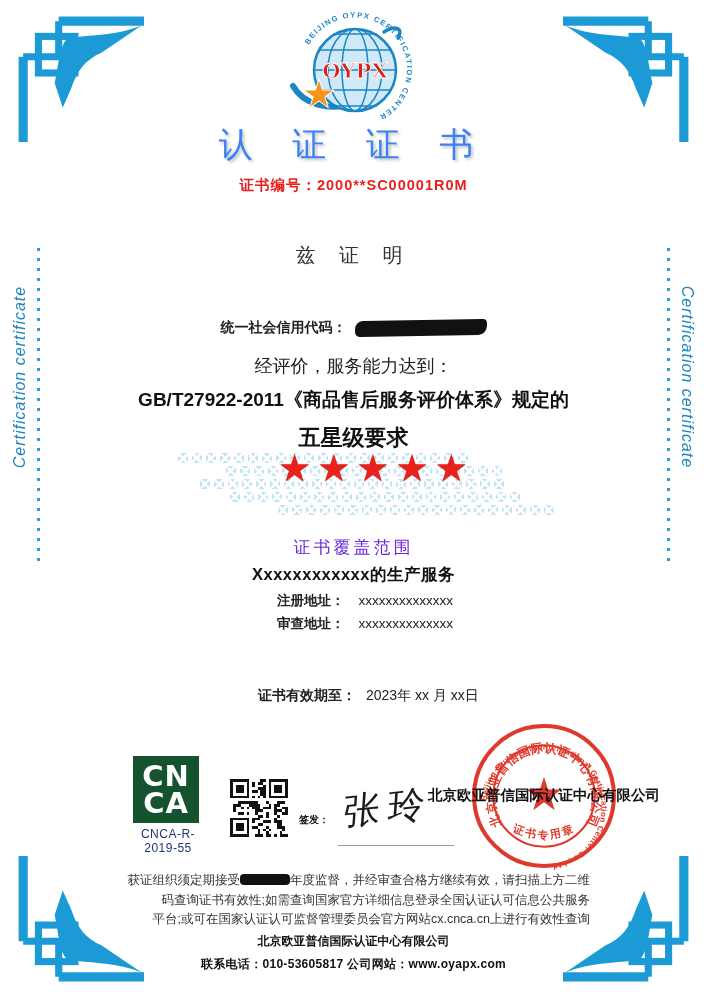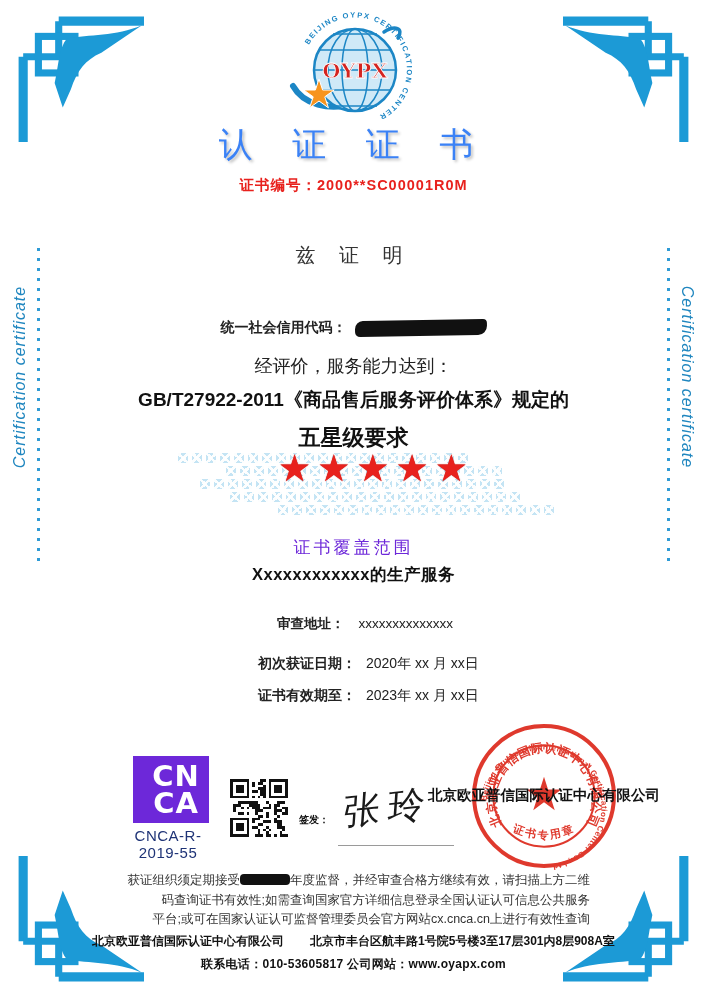--- a/index.html
+++ b/index.html
@@ -53,24 +53,24 @@
   #scope-title{top:536px;font-size:17px;letter-spacing:3px;color:#6d28d9;}
   #scope-text{top:564px;font-size:16.5px;font-weight:700;color:#111;letter-spacing:.5px;}
   .addr-row{left:277px;font-size:13.5px;color:#222;}
   .addr-row b{font-weight:700;margin-right:14px;}
   #reg-addr{top:592px;} #audit-addr{top:615px;}
   .date-row{left:258px;font-size:14px;color:#222;}
   .date-row b{font-weight:700;margin-right:10px;}
   #first-date{top:655px;} #valid-date{top:687px;}
 
   
-  #cnca{left:133px;top:756px;width:66px;height:67px;background:#6d28d9;color:#fff;
+  #cnca{left:133px;top:756px;width:66px;height:67px;background:#14532d;color:#fff;
         display:flex;flex-direction:column;justify-content:center;align-items:center;
-        font-weight:700;font-size:29px;line-height:.93;letter-spacing:1px;font-family:"DejaVu Sans",sans-serif;padding-left:10px;}
-  #cnca-code{left:128px;top:827px;width:80px;text-align:center;font-size:15px;color:#1e3376;letter-spacing:.5px;}
+        font-weight:700;font-size:29px;line-height:.93;letter-spacing:1px;font-family:"DejaVu Sans",sans-serif;}
+  #cnca-code{left:128px;top:827px;width:80px;text-align:center;font-size:12px;color:#1e3376;letter-spacing:.5px;}
   #qr{left:230px;top:779px;}
   #sign-label{left:299px;top:813px;font-size:10px;font-weight:700;color:#111;}
   #signature{left:343px;top:783px;font-size:37px;color:#1a1a1a;transform:rotate(-6deg) skewX(-10deg);
              letter-spacing:8px;}
   #sign-line{left:338px;top:845px;width:116px;border-bottom:1.5px solid #9a9a9a;}
   #seal{left:468px;top:720px;opacity:.93;}
   #issuer{left:428px;top:786px;width:250px;font-size:14.5px;font-weight:700;color:#111;z-index:6;line-height:1.25;}
 
   
   #notes{left:118px;top:871px;width:472px;text-align:right;font-size:12.5px;line-height:19.5px;color:#333;}
@@ -279,27 +279,27 @@
         <span class="wm-cell"></span>
         <span class="wm-cell"></span>
         <span class="wm-cell"></span>
         <span class="wm-cell"></span>
       </div>
     </div>
 
   <div id="scope-title" class="abs center">证书覆盖范围</div>
   <div id="scope-text" class="abs center">Xxxxxxxxxxxx的生产服务</div>
 
+  <div id="reg-addr" class="abs addr-row">
+    <b>注册地址：</b><span>xxxxxxxxxxxxxx</span>
+  </div>
   <div id="audit-addr" class="abs addr-row">
     <b>审查地址：</b><span>xxxxxxxxxxxxxx</span>
   </div>
 
-  <div id="first-date" class="abs date-row">
-    <b>初次获证日期：</b><span>2020年 xx 月 xx日</span>
-  </div>
   <div id="valid-date" class="abs date-row">
     <b>证书有效期至：</b><span>2023年 xx 月 xx日</span>
   </div>
 
   <div id="cnca" class="abs">
     <span>CN</span>
     <span>CA</span>
   </div>
   <div id="cnca-code" class="abs">CNCA-R-2019-55</div>
 
@@ -541,17 +541,16 @@
   <div id="issuer" class="abs">北京欧亚普信国际认证中心有限公司</div>
 
   <div id="notes" class="abs">
     <span>获证组织须定期接受</span><span class="redact-inline"></span><span>年度监督，并经审查合格方继续有效，请扫描上方二维</span><br>
     <span>码查询证书有效性;如需查询国家官方详细信息登录全国认证认可信息公共服务</span><br>
     <span>平台;或可在国家认证认可监督管理委员会官方网站cx.cnca.cn上进行有效性查询</span>
   </div>
 
   <div id="footer-line" class="abs center">
     <span>北京欧亚普信国际认证中心有限公司</span>
-    <span>北京市丰台区航丰路1号院5号楼3至17层301内8层908A室</span>
   </div>
   <div id="contact" class="abs center">联系电话：010-53605817  公司网站：www.oyapx.com</div>
 
 </div>
 
 </body></html>

